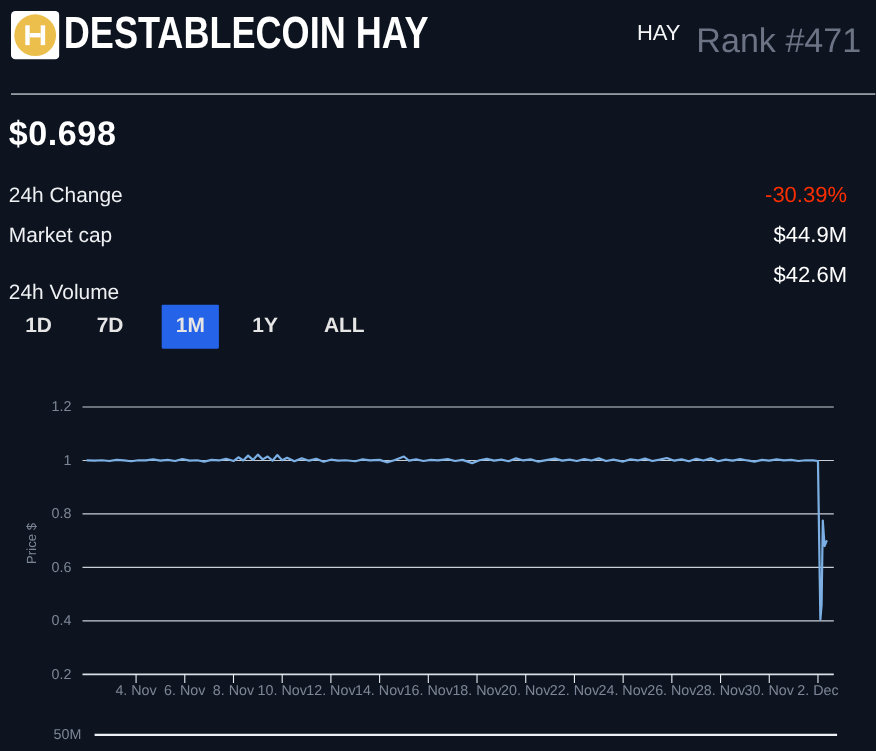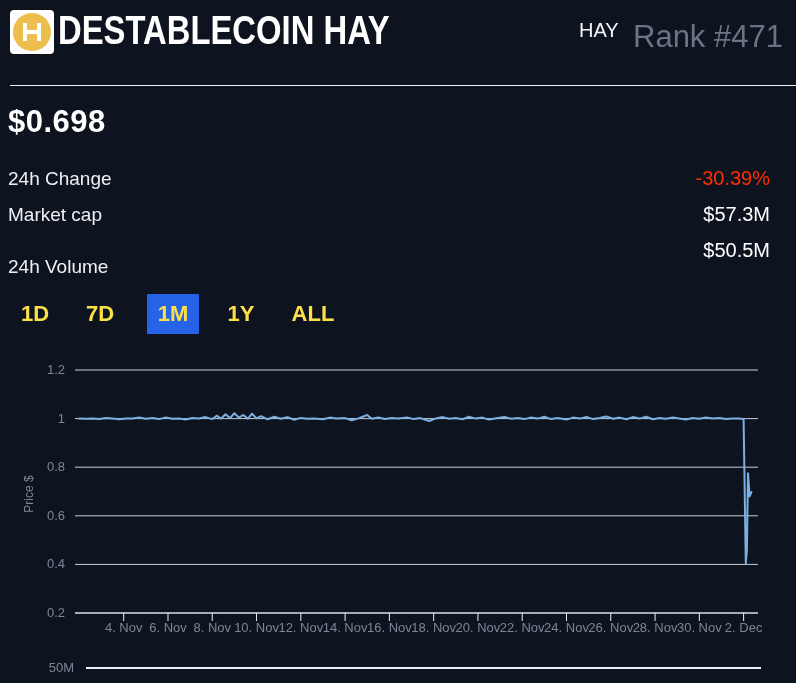--- a/index.html
+++ b/index.html
@@ -16,23 +16,23 @@
   #divider{left:10px;top:85px;width:786px;height:1px;background:#eef1f5;}
 
   
   #price{left:8px;top:104px;font-size:31px;font-weight:700;letter-spacing:.5px;text-align:right;}
   .stat-label{left:8px;font-size:19px;font-weight:400;color:#eef0f3;text-align:right;}
   .stat-value{font-size:20px;font-weight:400;right:26px;text-align:right;}
   #sl1{top:168px}#sl2{top:204px}#sl3{top:256px}
   #sv1{top:167px}#sv2{top:203px}#sv3{top:239px}
 
   
-  .rb{position:absolute;top:294px;height:40px;width:52px;display:flex;align-items:center;
-      justify-content:center;background:transparent;border:none;color:#fde047;
-      font-family:"Liberation Sans",sans-serif;font-size:22px;font-weight:700;cursor:pointer;padding:0;}
+  .rb{position:absolute;top:277px;height:40px;width:52px;display:flex;align-items:center;
+      justify-content:center;background:transparent;border:none;color:#e5e5e5;
+      font-family:"Liberation Sans",sans-serif;font-size:19px;font-weight:700;cursor:pointer;padding:0;}
   #rb-1d{left:9px}#rb-7d{left:74px}#rb-1m{left:147px;background:#2563e8;border-radius:1px;}
   #rb-1y{left:215px}#rb-all{left:287px}
 
   
   #price-chart{left:0;top:355px;}
   text{font-family:"Liberation Sans",sans-serif;}
 </style>
 </head>
 <body>
 
@@ -48,23 +48,23 @@
 <h1 class="abs" id="page-title" style="margin:0">DESTABLECOIN HAY</h1>
 <div class="abs" id="symbol">HAY</div>
 <div class="abs" id="rank">Rank #471</div>
 <div class="abs" id="divider"></div>
 
 <div class="abs" id="price">$0.698</div>
 
 <div class="abs stat-label" id="sl1">24h Change</div>
 <div class="abs stat-value" id="sv1" style="color: rgb(253, 46, 0);">-30.39%</div>
 <div class="abs stat-label" id="sl2">Market cap</div>
-<div class="abs stat-value" id="sv2" style="color: rgb(255, 255, 255);">$57.3M</div>
+<div class="abs stat-value" id="sv2" style="color: rgb(255, 255, 255);">$44.9M</div>
 <div class="abs stat-label" id="sl3">24h Volume</div>
-<div class="abs stat-value" id="sv3" style="color: rgb(255, 255, 255);">$50.5M</div>
+<div class="abs stat-value" id="sv3" style="color: rgb(255, 255, 255);">$42.6M</div>
 
 <button class="rb" id="rb-1d">1D</button>
 <button class="rb" id="rb-7d">7D</button>
 <button class="rb" id="rb-1m" style="background: rgb(37, 99, 232);">1M</button>
 <button class="rb" id="rb-1y">1Y</button>
 <button class="rb" id="rb-all">ALL</button>
 
 <svg class="abs" id="price-chart" width="796" height="328">
     <line x1="75" x2="758" y1="258" y2="258" stroke="#edf1f6" stroke-width="1.6" opacity="0.92"></line>
     <text x="65" y="262" text-anchor="end" font-size="13" fill="#7d8696">0.2</text>

